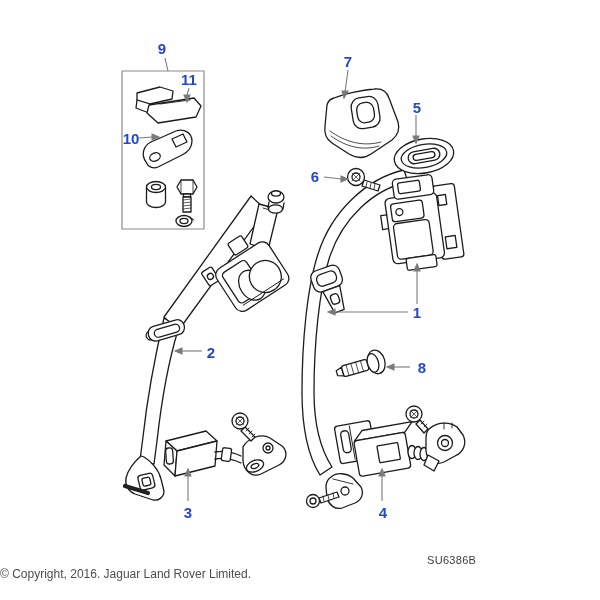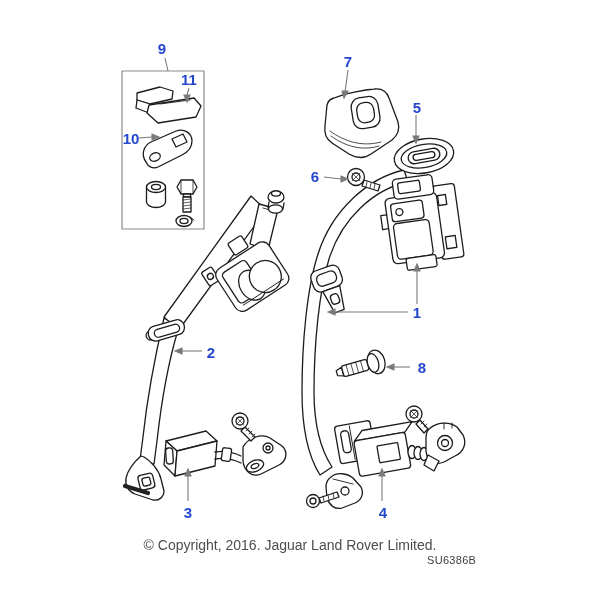--- a/index.html
+++ b/index.html
@@ -11,22 +11,22 @@
   .callout{
     position:absolute;transform:translate(-50%,-50%);
     color:#2447CE;font-weight:bold;font-size:15px;line-height:1;
     letter-spacing:0px;user-select:none;
   }
   .diagram-code{
     position:absolute;left:427px;top:554px;width:60px;
     color:#3d3d3d;font-size:11px;letter-spacing:0.3px;
   }
   .copyright{
-    position:absolute;left:0;top:537px;width:580px;text-align:center;
-    color:#4d4d4d;font-size:14px;
+    position:absolute;left:0;top:567px;width:580px;
+    color:#4d4d4d;font-size:12px;
   }
 </style>
 </head>
 <body>
 
 <div class="page">
 
 <svg class="art" width="600" height="600" viewBox="0 0 600 600">
 
   <g stroke="#1c1c1c" stroke-width="1.3" fill="#ffffff" stroke-linejoin="round" stroke-linecap="round">

